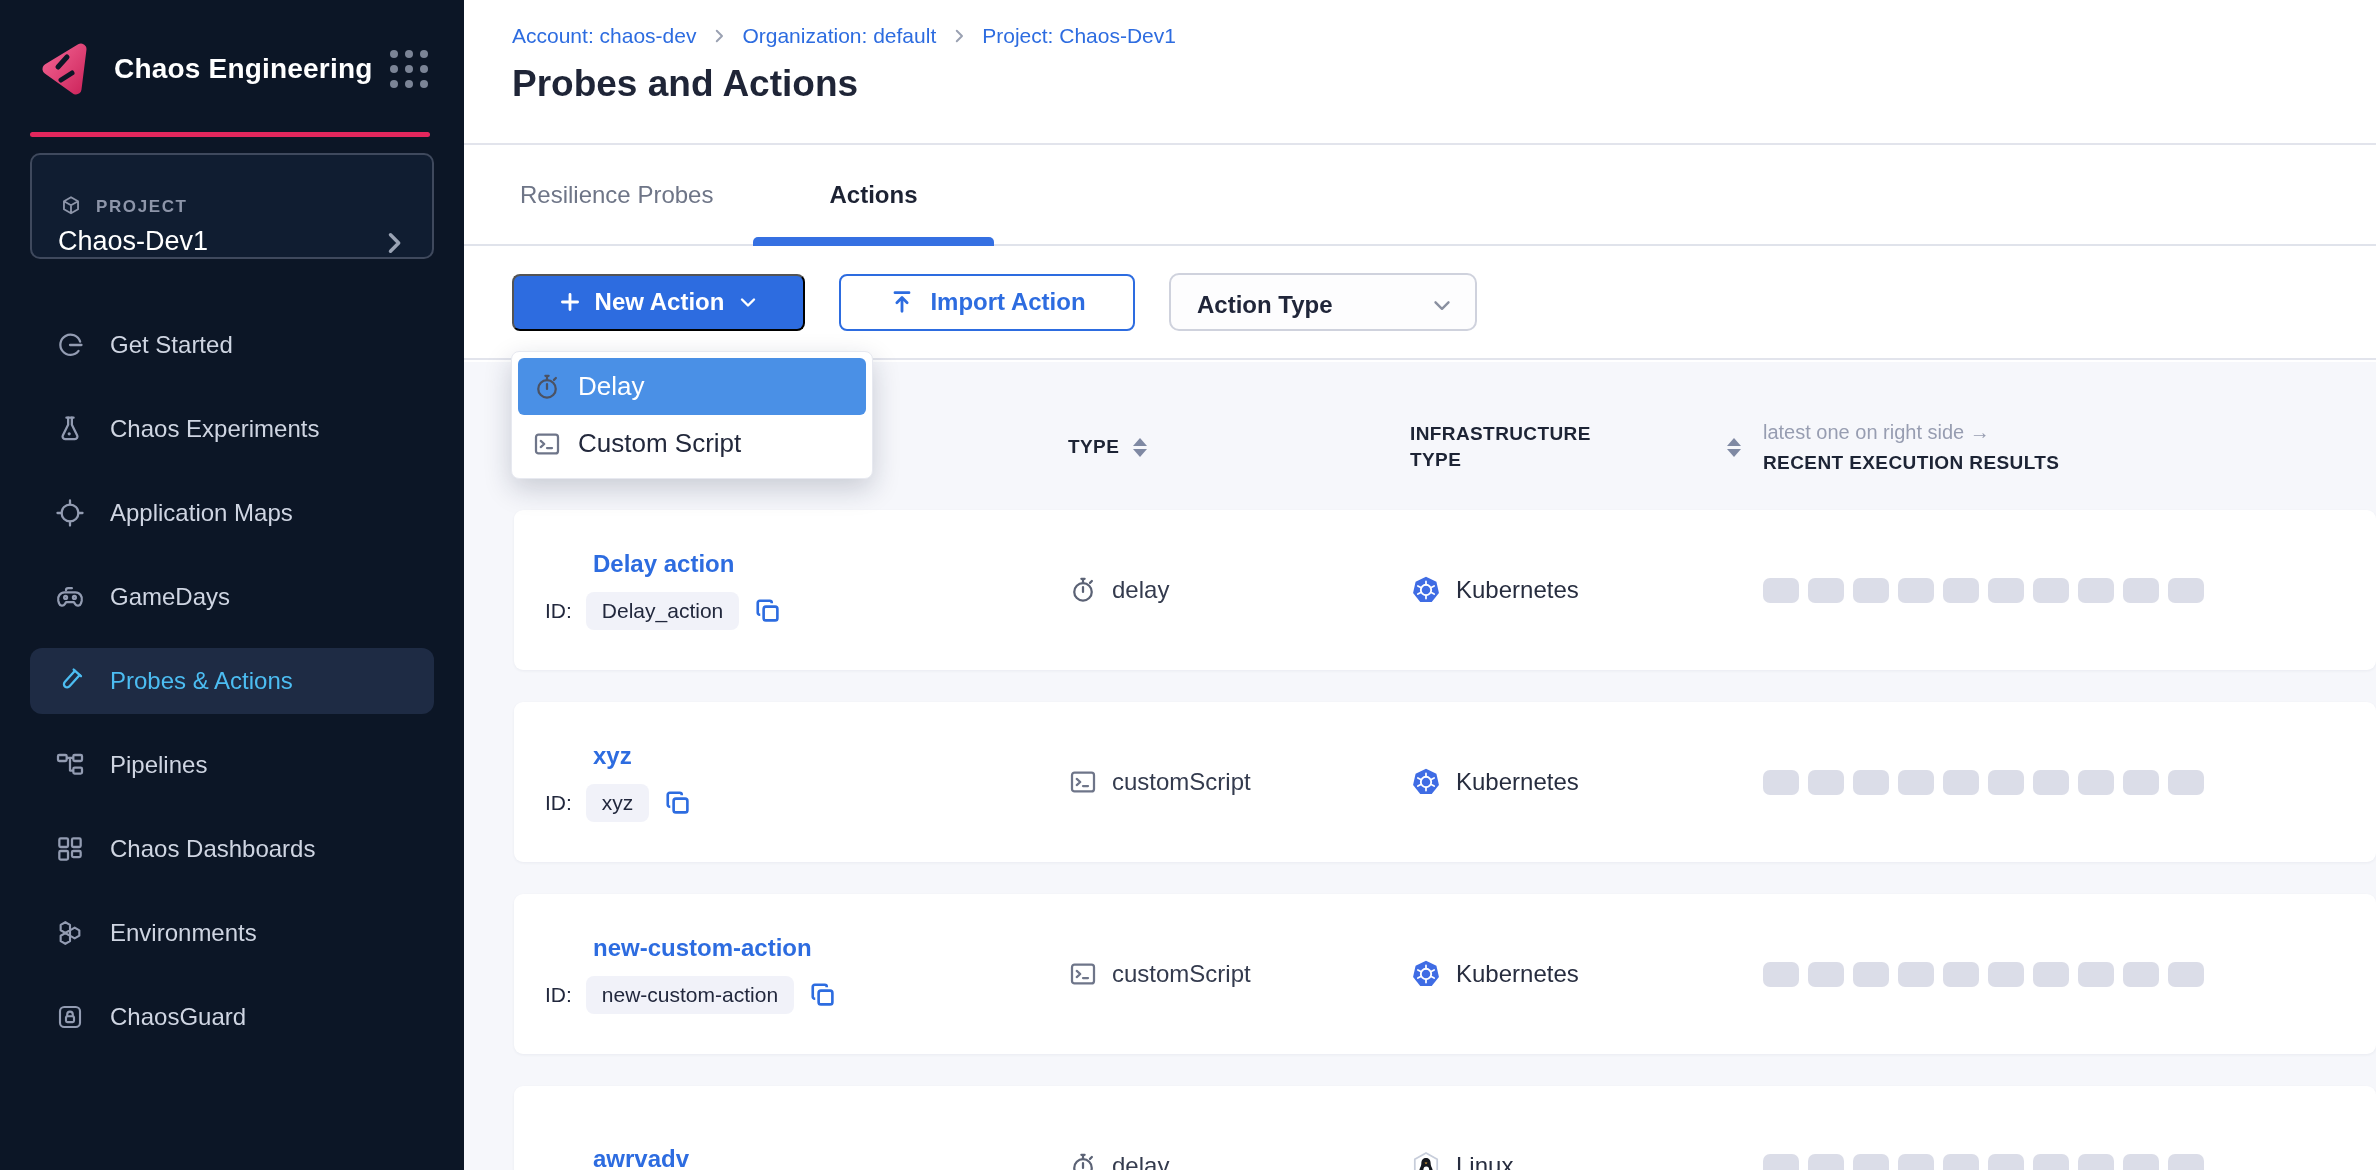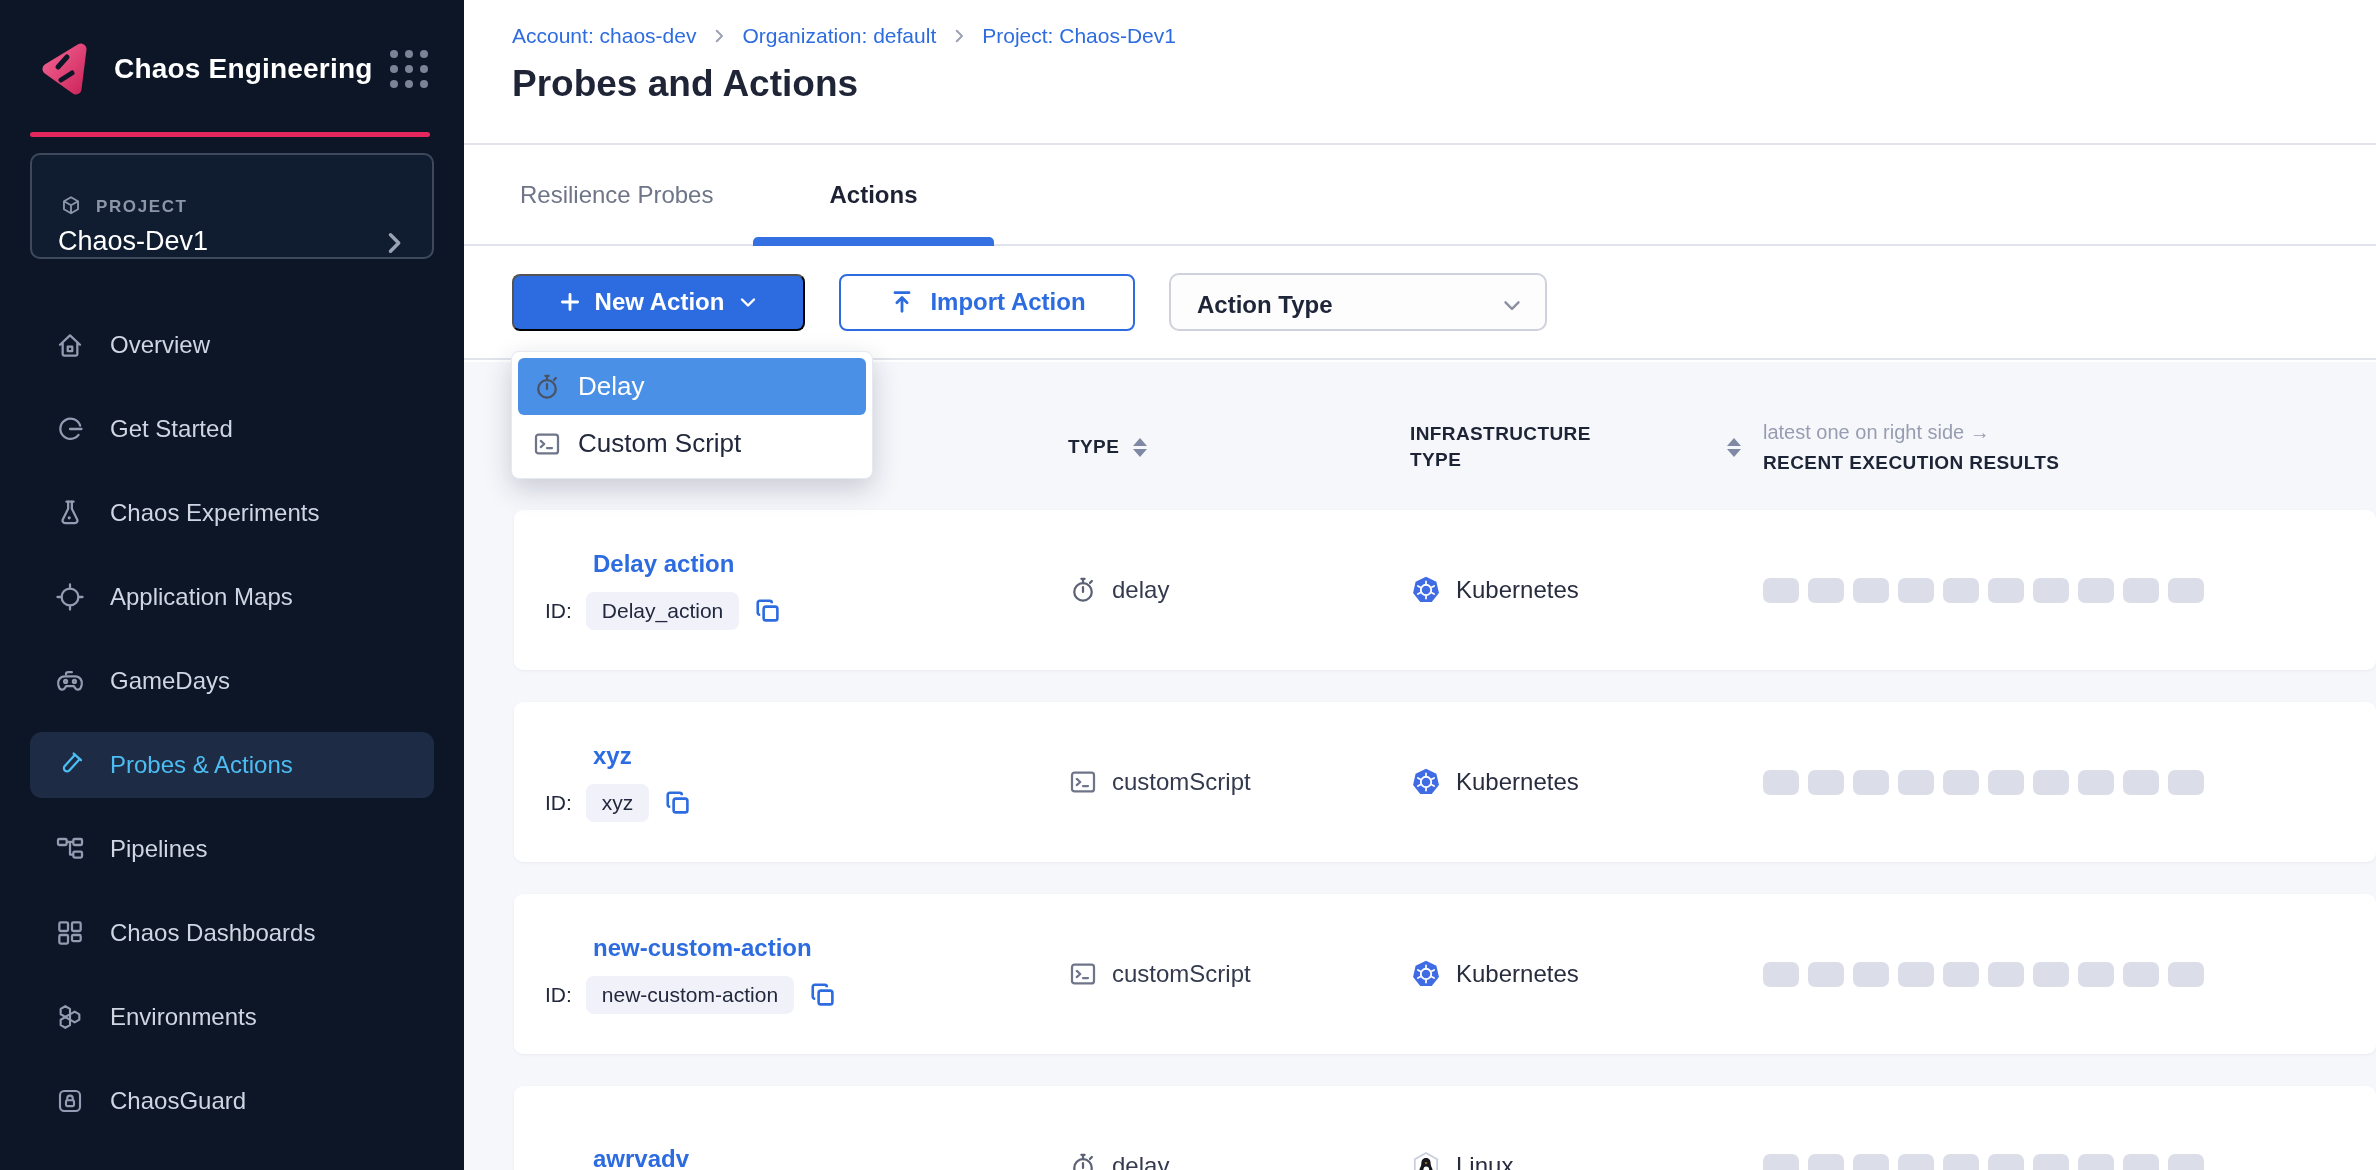--- a/index.html
+++ b/index.html
@@ -42,21 +42,21 @@
   .tab { font-size:24px; color:#6e7587; cursor:pointer; text-align:center; }
   .tab.t1 { margin-left:56px; }
   .tab.t2 { position:absolute; left:289px; width:241px; height:100%; display:flex; align-items:center; justify-content:center;
             color:#1c2233; font-weight:700; }
   .tab-underline { position:absolute; left:0; bottom:-2px; width:241px; height:9px; background:#3570e2; border-radius:5px 5px 0 0; }
 
   .action-bar { height:114px; border-bottom:2px solid #e2e4ec; display:flex; align-items:center; padding-left:48px; gap:34px; }
   .btn { height:57px; border-radius:8px; display:flex; align-items:center; justify-content:center; font-size:24px; font-weight:700; cursor:pointer; }
   .btn-primary { width:293px; background:#2d6ce0; color:#ffffff; gap:12px; }
   .btn-outline { width:296px; background:#ffffff; color:#2d6ce0; border:2px solid #2d6ce0; gap:14px; }
-  .select-box { width:378px; height:58px; border:2px solid #cfd2dd; border-radius:10px; background:#fdfdfe;
+  .select-box { width:308px; height:58px; border:2px solid #cfd2dd; border-radius:10px; background:#fdfdfe;
                 display:flex; align-items:center; padding:6px 20px 0 26px; cursor:pointer; }
   .select-box .sel-text { font-size:24px; font-weight:600; color:#20263a; flex:1; }
 
   
   .table-area { position:absolute; top:362px; left:0; right:0; bottom:0; background:#f6f7fb; }
   .tgrid { display:grid; grid-template-columns:523px 342px 353px 1fr; align-items:center; }
   .thead { margin:35px 0 0 50px; padding-left:31px; min-height:100px; }
   .th { font-size:19px; font-weight:700; color:#1d2435; letter-spacing:.4px; display:flex; align-items:center; gap:14px; }
   .th-infra { max-width:353px; padding-right:22px; }
   .th-infra .th-label { max-width:230px; line-height:1.35; }
@@ -140,29 +140,20 @@
       <span>
         <svg width="28" height="28" viewBox="0 0 24 24" fill="none" stroke="#9aa3b4" stroke-width="3" stroke-linecap="round" stroke-linejoin="round">
           <polyline points="9,5 16,12 9,19"></polyline>
         </svg>
       </span>
     </div>
 
     <nav class="nav">
       <div class="nav-item">
         <span class="nico">
-          <svg width="32" height="32" viewBox="0 0 24 24" fill="none" stroke="currentColor" stroke-width="1.7" stroke-linecap="round" stroke-linejoin="round">
-            <path d="M4.5 11.8 L12 4.8 l7.5 7 M6.5 10.2 V19 a1 1 0 0 0 1 1 h9 a1 1 0 0 0 1 -1 v-8.8"></path>
-            <rect x="10.3" y="13.2" width="3.4" height="3.4"></rect>
-          </svg>
-        </span>
-        <span>Overview</span>
-      </div>
-      <div class="nav-item">
-        <span class="nico">
           <svg width="32" height="32" viewBox="0 0 24 24" fill="none" stroke="currentColor" stroke-width="1.7" stroke-linecap="round">
             <path d="M18.4 16.4 a7.6 7.6 0 1 1 1.2 -6.9"></path>
             <path d="M12 12 h8.6"></path>
           </svg>
         </span>
         <span>Get Started</span>
       </div>
       <div class="nav-item">
         <span class="nico">
           <svg width="32" height="32" viewBox="0 0 24 24" fill="none" stroke="currentColor" stroke-width="1.7" stroke-linecap="round" stroke-linejoin="round">

